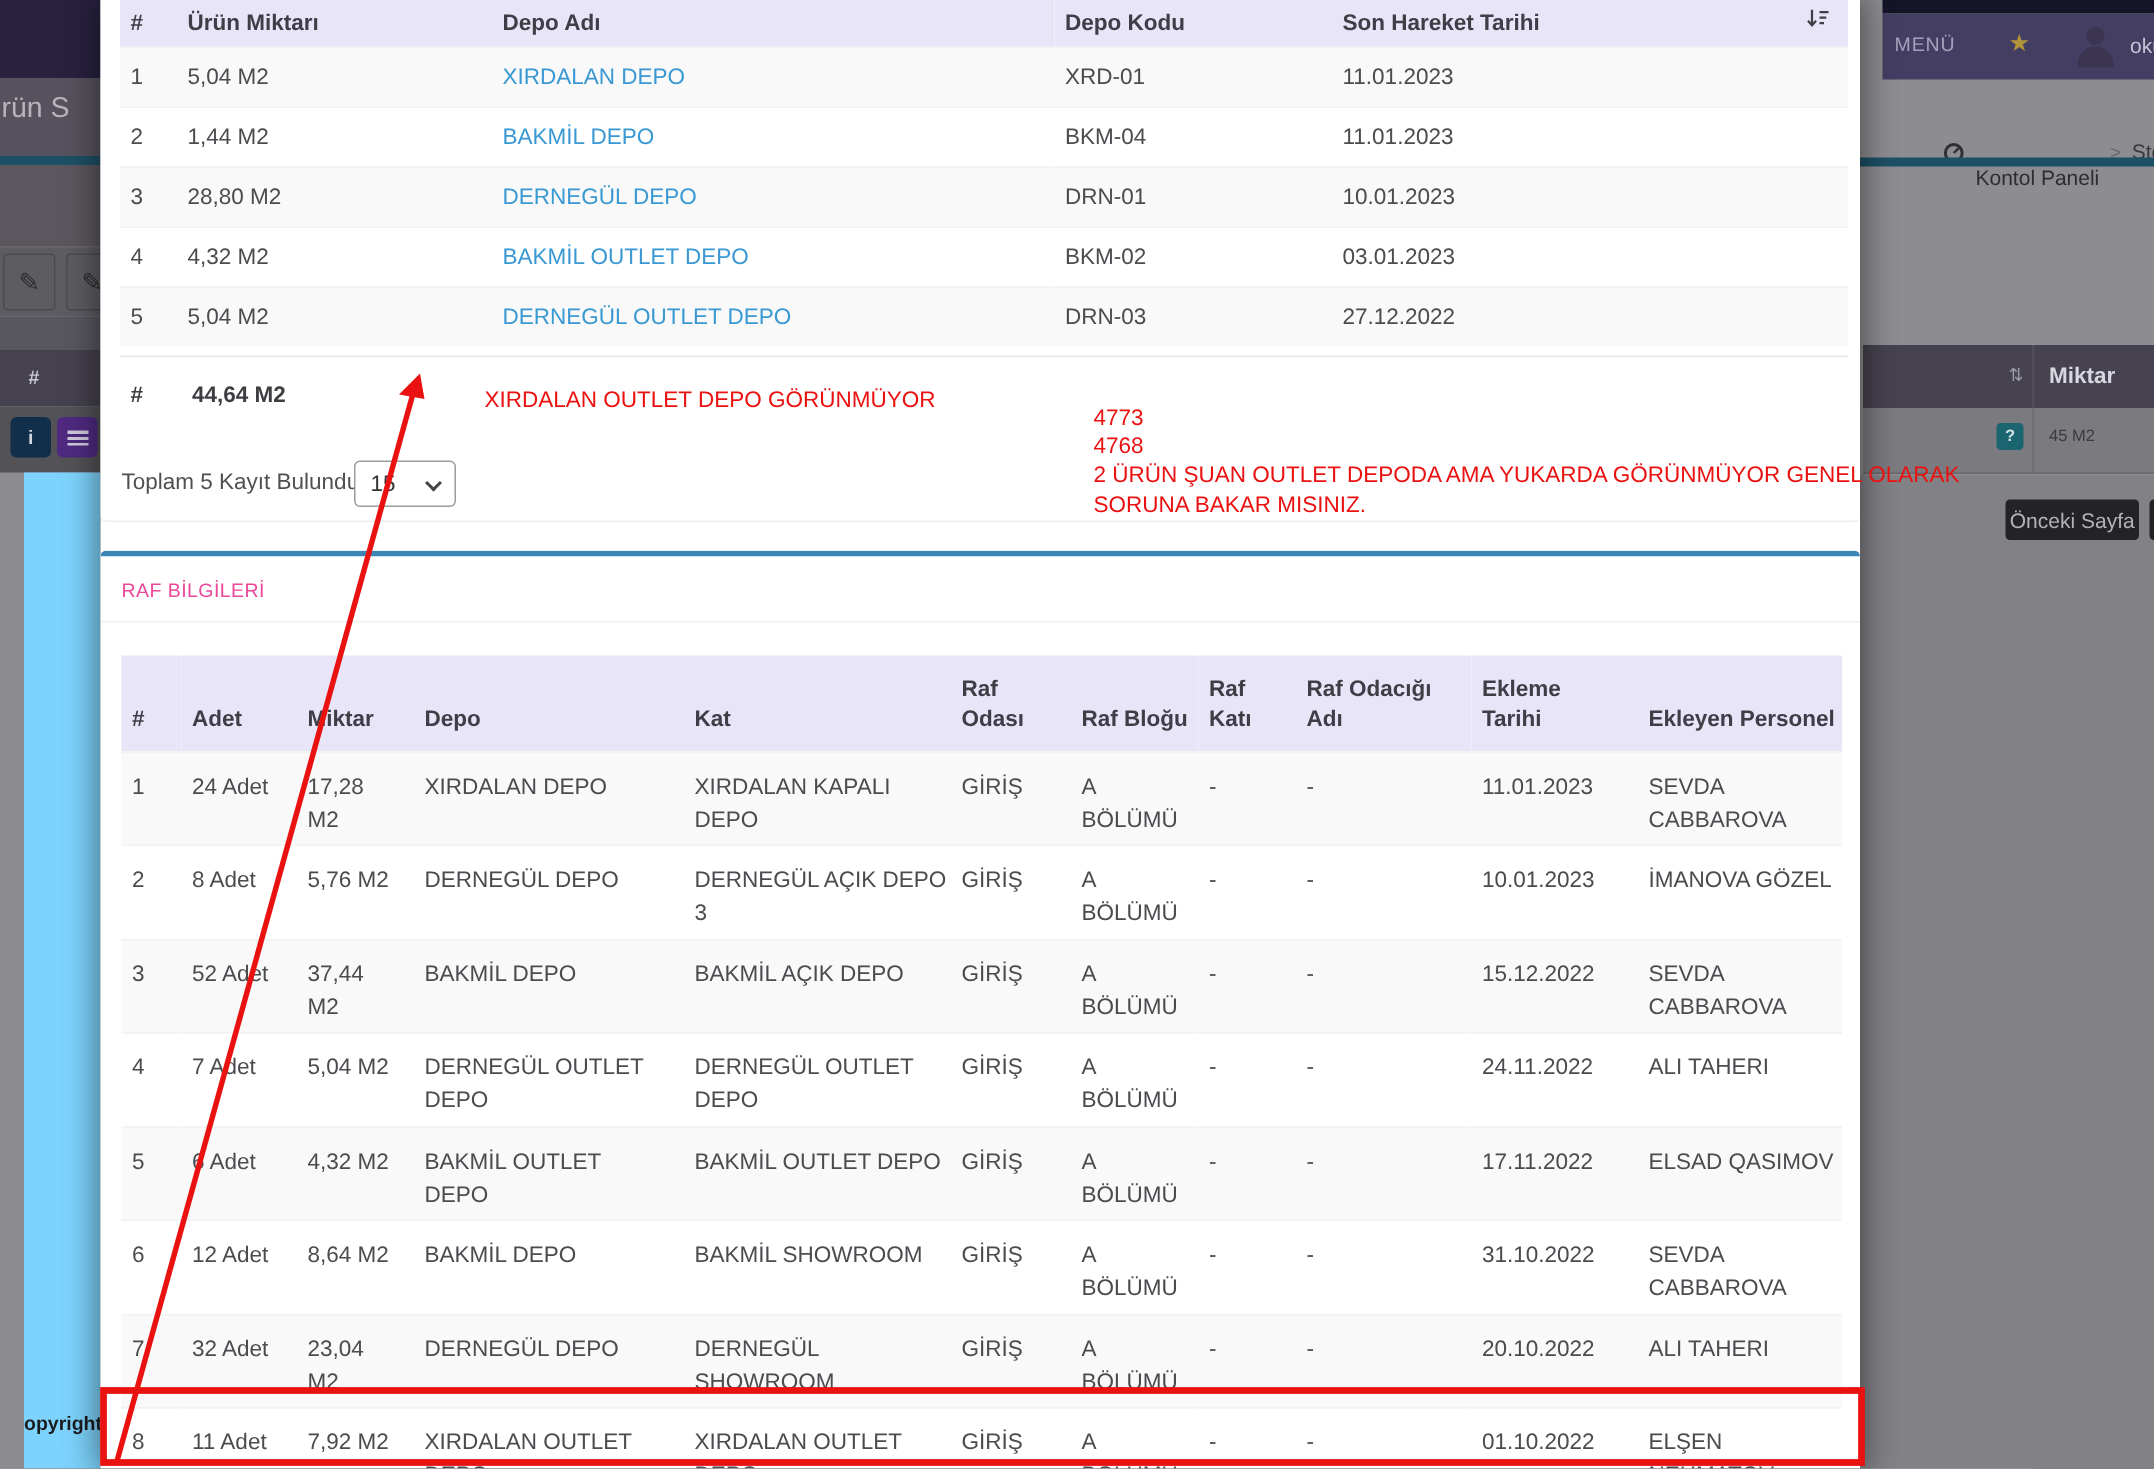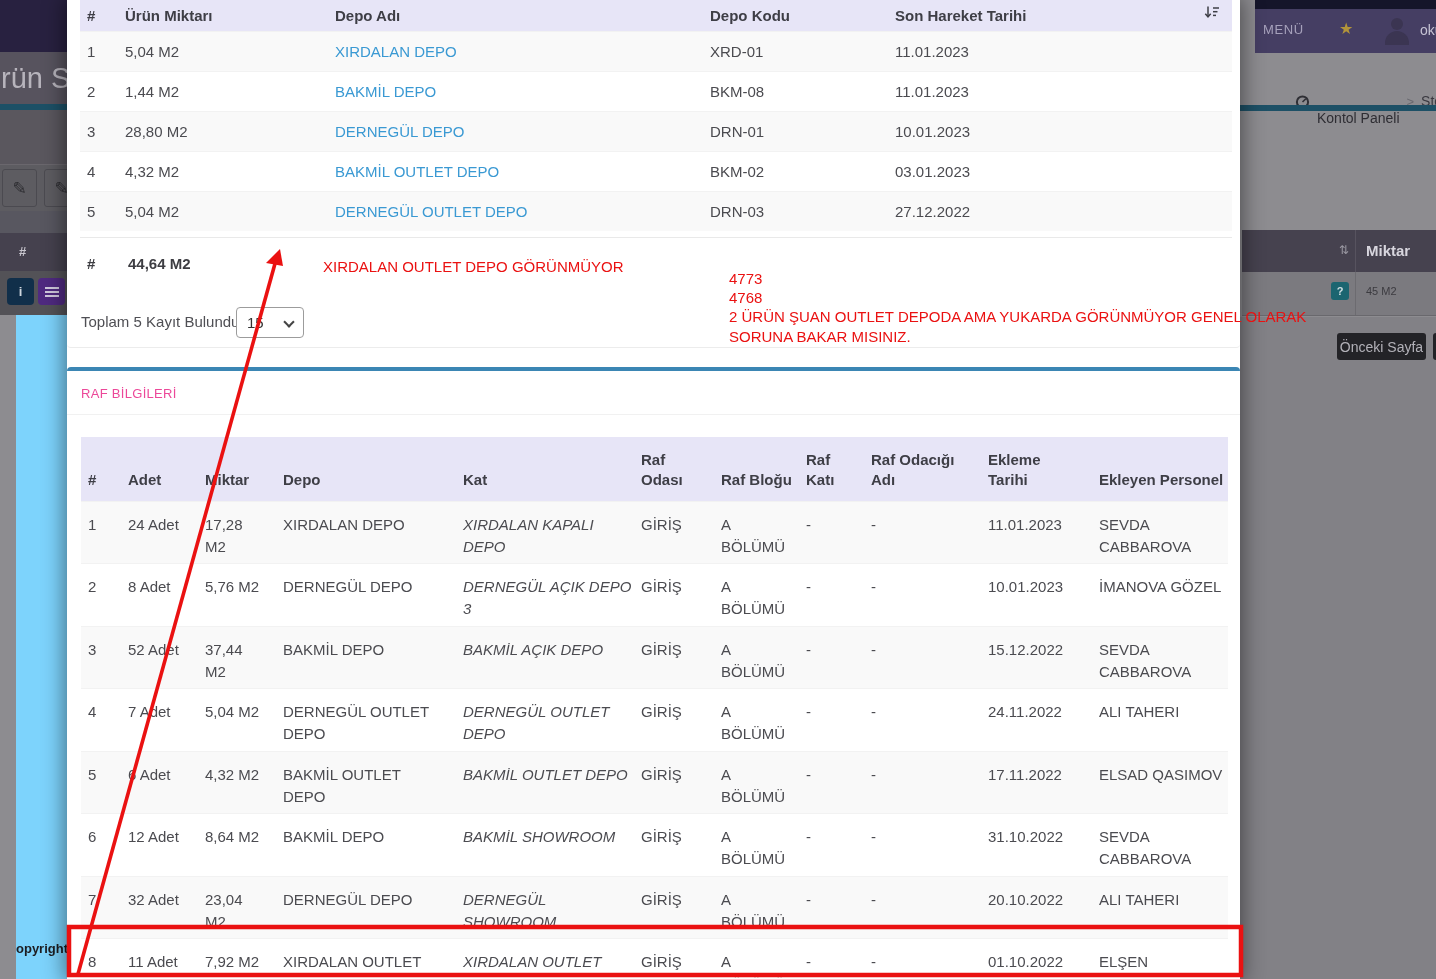--- a/index.html
+++ b/index.html
@@ -3,21 +3,21 @@
 <meta charset="utf-8">
 <style>
   * { margin:0; padding:0; box-sizing:border-box; }
   body { font-family:"Liberation Sans", sans-serif; background:#333; }
   .stage { position:relative; width:1436px; height:979px; overflow:hidden; background:#8d8c90; }
 
   
   .bg-left { position:absolute; left:0; top:0; width:67px; height:979px; overflow:hidden; z-index:1; }
   .nav-left   { position:absolute; left:0; top:0; right:0; height:52px; background:#282140; }
   .band-title { position:absolute; left:0; top:52px; right:0; height:52px; background:#57535e; }
-  .band-title span { position:absolute; left:1px; top:10px; font-size:29px; color:#b7b4bc; white-space:nowrap; }
+  .band-title span { position:absolute; left:1px; top:10px; font-size:19px; color:#b7b4bc; white-space:nowrap; }
   .teal-left  { position:absolute; left:0; top:104px; right:0; height:6px; background:#1d5066; }
   .band-a { position:absolute; left:0; top:110px; right:0; height:54px; background:#5a575e; }
   .toolbar-band { position:absolute; left:0; top:164px; right:0; height:47px; background:#5d5c61; border-top:1px solid #6a676d; }
   .tool-btn { position:absolute; top:4px; height:38px; border:1px solid #4b4a50; border-radius:3px; display:flex; align-items:center; justify-content:center; color:#2c2c30; font-size:17px; }
   .tool-btn.tb1 { left:2px; width:35px; }
   .tool-btn.tb2 { left:44px; width:35px; }
   .band-b { position:absolute; left:0; top:211px; right:0; height:22px; background:#585760; }
   .thead-left { position:absolute; left:0; top:233px; right:0; height:38px; background:#45414e; }
   .thead-left span { position:absolute; left:19px; top:11px; font-size:13px; font-weight:bold; color:#c9c7cf; }
   .band-c { position:absolute; left:0; top:271px; right:0; height:44px; background:#535257; }
@@ -78,21 +78,21 @@
   .card2 { position:absolute; left:0; top:367px; width:100%; height:612px; background:#fff; border-top:4px solid #3b86b4; border-radius:4px 4px 0 0; }
   .raf-title { position:absolute; left:14px; top:15px; font-size:13px; color:#ec4899; letter-spacing:.3px; }
   .raf-divider { position:absolute; left:0; right:0; top:43px; height:1px; background:#f1f1f1; }
 
   .t2 { position:absolute; left:14px; top:66px; width:1147px; }
   .t2 th { height:64px; background:#e7e5f7; text-align:left; vertical-align:bottom; padding:0 10px 11px 7px; font-size:15px; font-weight:bold; color:#3e3e46; line-height:20px; }
   .t2 th.nw { white-space:nowrap; padding-right:2px; }
   .t2 td { height:62.5px; vertical-align:top; padding:12px 10px 0 7px; font-size:15px; color:#4b4b50; line-height:22px; border-top:1px solid #f2f2f2; }
   .t2 tbody tr:nth-child(odd) td { background:#f9f9f9; }
   .t2 td.depo { padding-right:16px; }
-  .t2 td.kat  { padding-right:0;font-style:italic; }
+  .t2 td.kat  { padding-right:0; }
   .t2 td.pers { padding-right:0; }
 
   
   .anno-svg { position:absolute; left:0; top:0; z-index:10; pointer-events:none; }
   .anno { position:absolute; z-index:11; font-size:15px; color:#ea1111; white-space:nowrap; pointer-events:none; }
 </style>
 </head>
 <body>
 
 <div class="stage">
@@ -198,21 +198,21 @@
             <td>1</td>
             <td>5,04 M2</td>
             <td><a>XIRDALAN DEPO</a></td>
             <td>XRD-01</td>
             <td>11.01.2023</td>
           </tr>
           <tr>
             <td>2</td>
             <td>1,44 M2</td>
             <td><a>BAKMİL DEPO</a></td>
-            <td>BKM-08</td>
+            <td>BKM-04</td>
             <td>11.01.2023</td>
           </tr>
           <tr>
             <td>3</td>
             <td>28,80 M2</td>
             <td><a>DERNEGÜL DEPO</a></td>
             <td>DRN-01</td>
             <td>10.01.2023</td>
           </tr>
           <tr>

